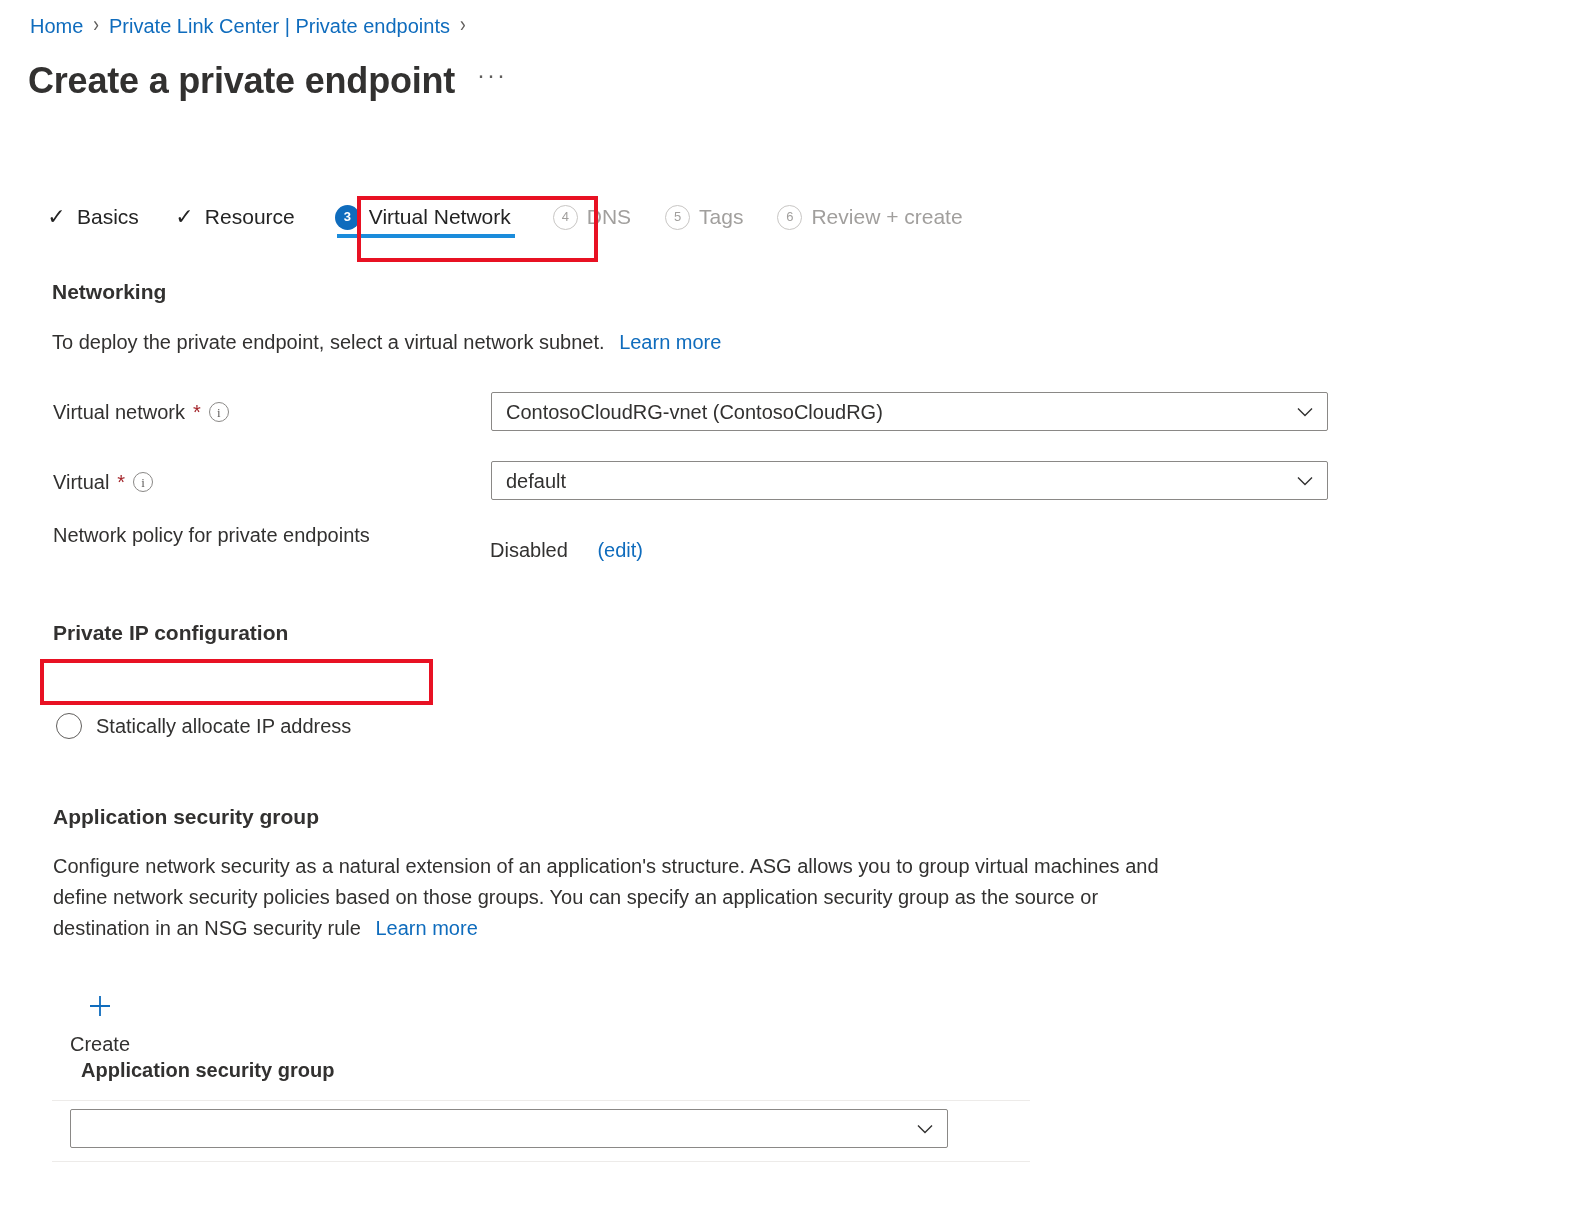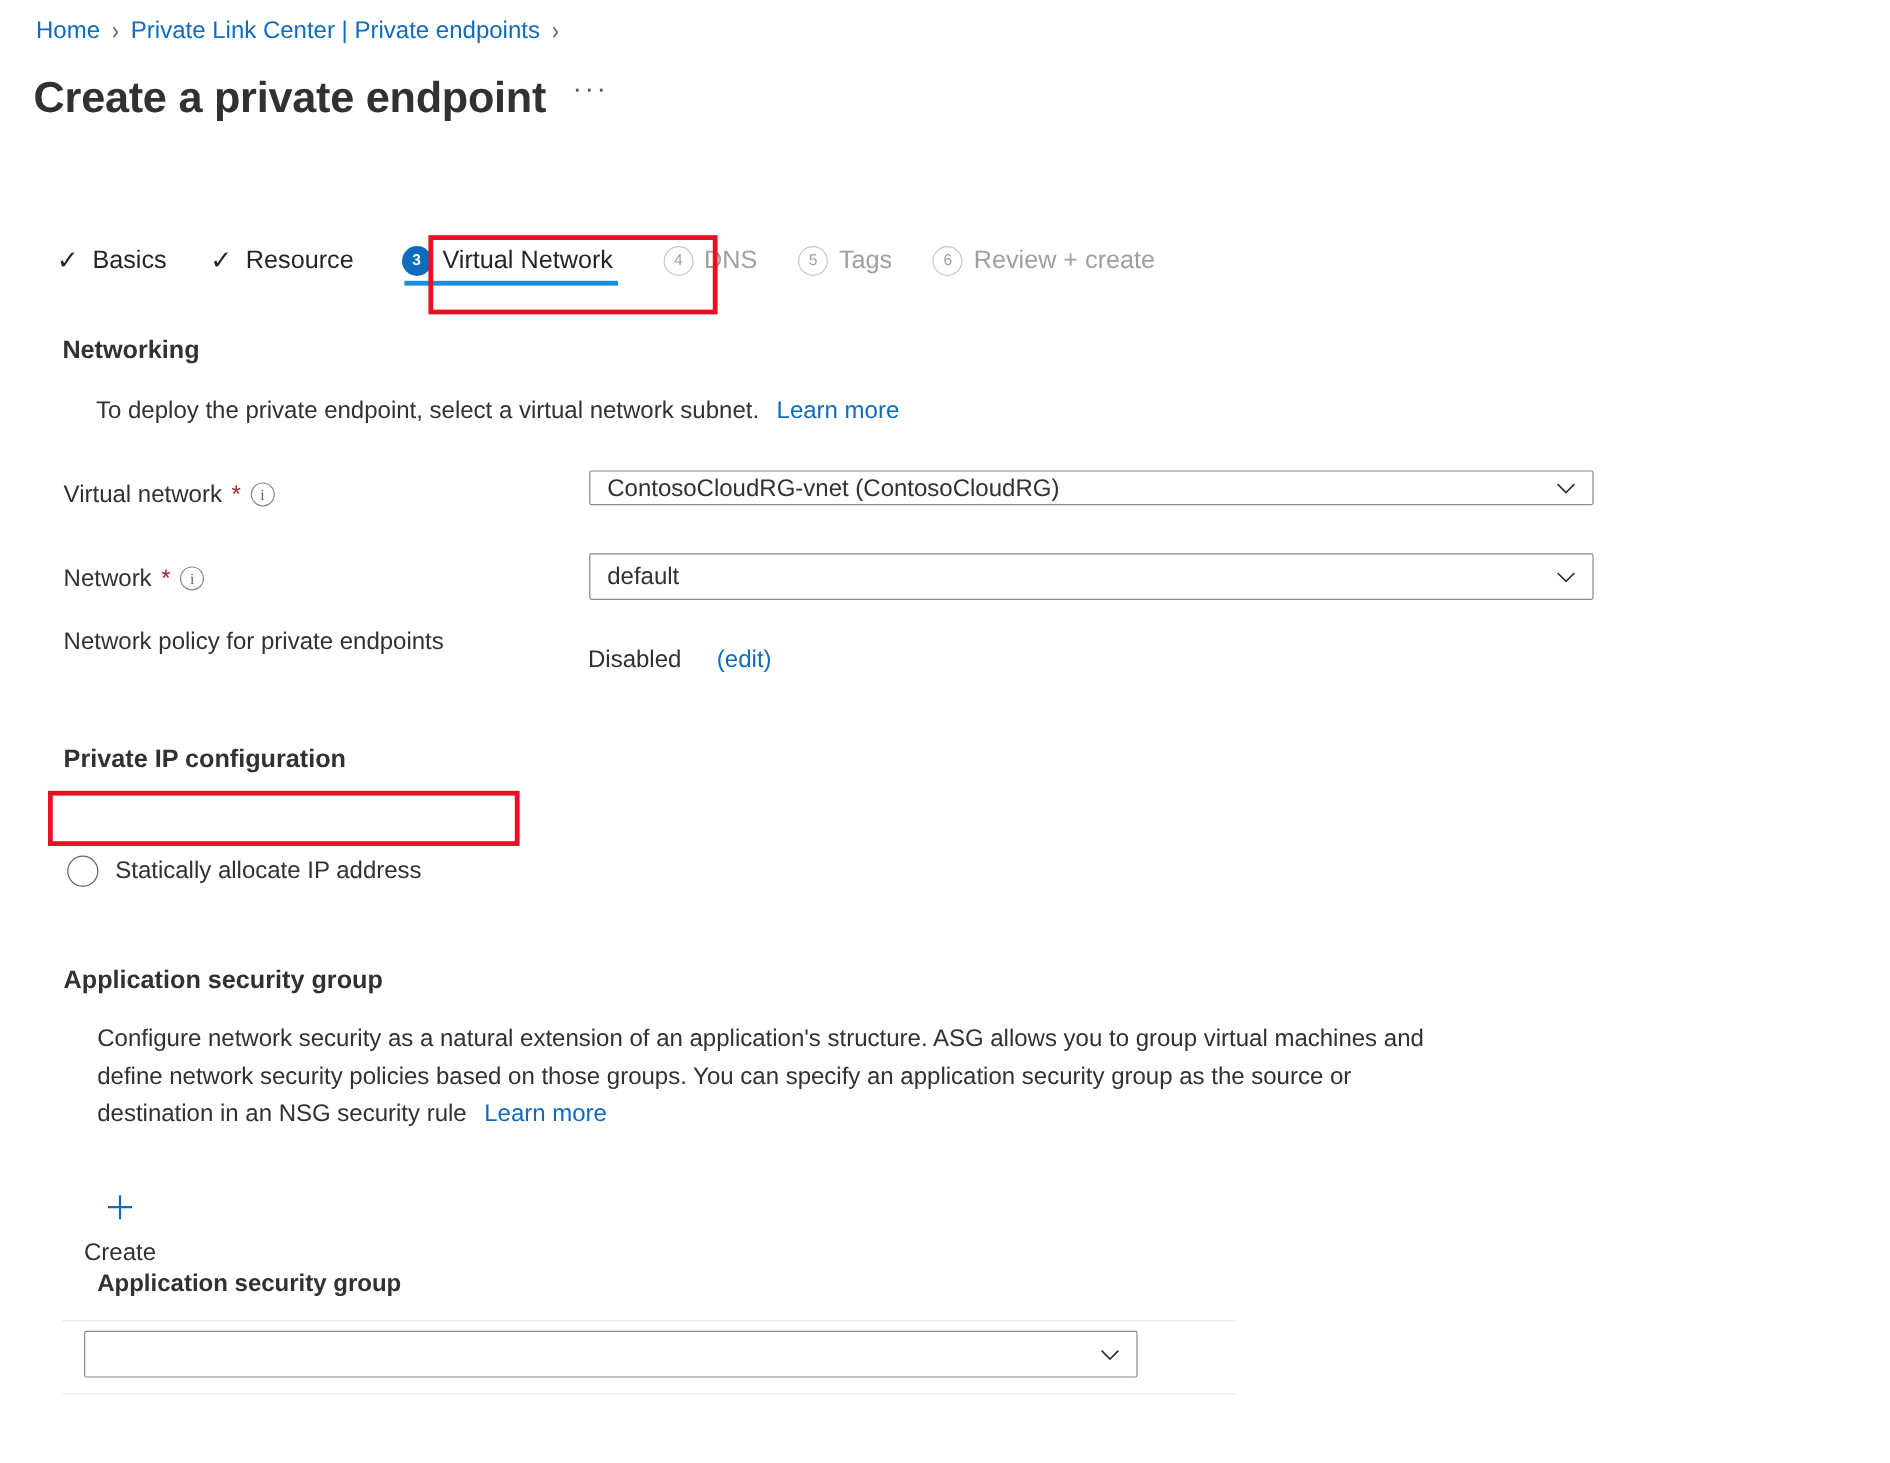--- a/index.html
+++ b/index.html
@@ -85,21 +85,21 @@
     width: 393px; height: 46px;
     border: 4px solid #e81123; pointer-events: none;
   }
 
   
   .sec-heading {
     position: absolute; font-size: 21px; line-height: 26px;
     font-weight: 600; color: #323130;
   }
   .body-text {
-    position: absolute; font-size: 20px; line-height: 31px; color: #323130; margin-left: 28px;
+    position: absolute; font-size: 20px; line-height: 31px; color: #323130;
   }
   .link { color: #0f6cbd; cursor: pointer; }
 
   
   .field-label {
     position: absolute; font-size: 20px; line-height: 26px; color: #323130;
     display: flex; align-items: center; gap: 8px; white-space: nowrap;
   }
   .req { color: #a4262c; font-size: 20px; line-height: 20px; }
   .info-icon {
@@ -224,31 +224,31 @@
     <span>To deploy the private endpoint, select a virtual network subnet.</span>
     <span class="link" style="margin-left:9px;">Learn more</span>
   </div>
 
   <div class="field-label" style="left:53px; top:399px;">
     <span>Virtual network</span>
     <span class="req">*</span>
     <span class="info-icon">i</span>
   </div>
 
-  <div class="dropdown" style="left:491px; top:392px; width:837px; height:29px;">
+  <div class="dropdown" style="left:491px; top:392px; width:837px; height:39px;">
     <span class="val">ContosoCloudRG-vnet (ContosoCloudRG)</span>
     <span class="chev">
       <svg width="20" height="20" viewBox="0 0 20 20">
         <path d="M3 6.5 L10 13.5 L17 6.5" fill="none" stroke="#323130" stroke-width="1.4"></path>
       </svg>
     </span>
   </div>
 
   <div class="field-label" style="left:53px; top:469px;">
-    <span>Network</span>
+    <span>Virtual</span>
     <span class="req">*</span>
     <span class="info-icon">i</span>
   </div>
 
   <div class="dropdown" style="left:491px; top:461px; width:837px; height:39px;">
     <span class="val">default</span>
     <span class="chev">
       <svg width="20" height="20" viewBox="0 0 20 20">
         <path d="M3 6.5 L10 13.5 L17 6.5" fill="none" stroke="#323130" stroke-width="1.4"></path>
       </svg>

